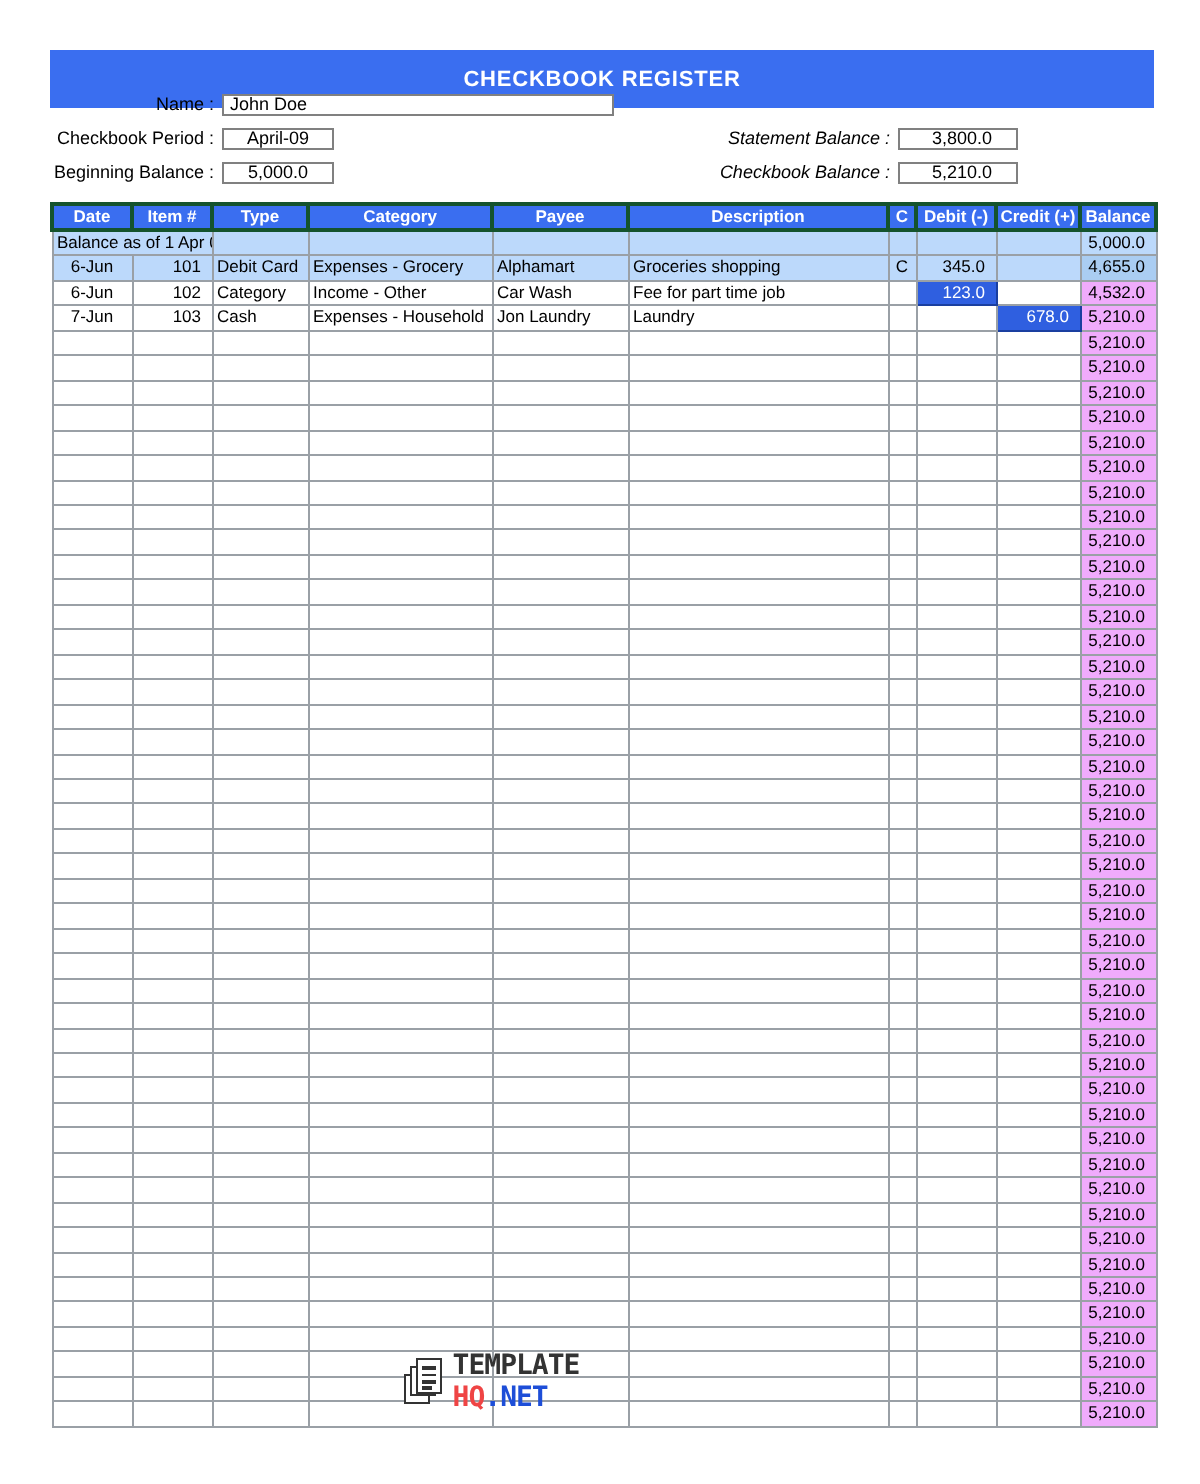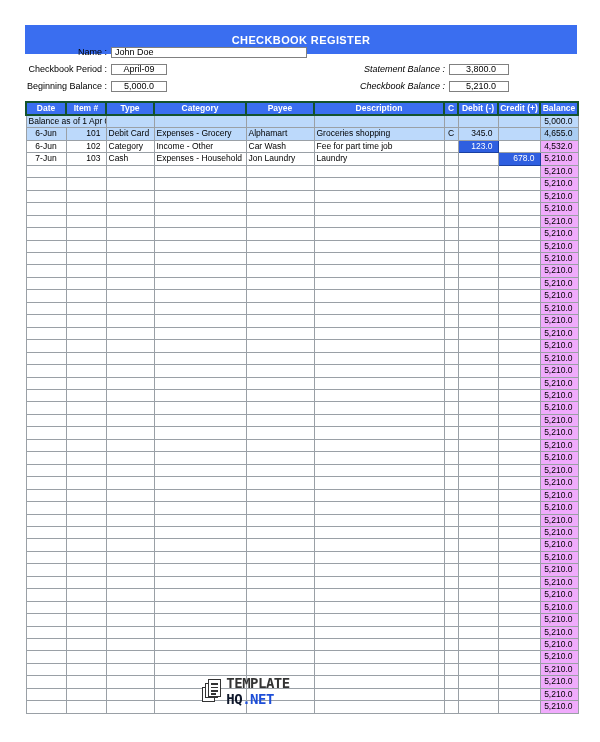--- a/index.html
+++ b/index.html
@@ -184,21 +184,21 @@
     letter-spacing: -0.5px;
   }
   .logo-text .lt-top {
     font-size: 14px;
     color: #333333;
   }
   .logo-text .lt-bot {
     font-size: 14px;
     margin-top: 2px;
   }
-  .logo-text .lt-hq  { color: #0f172a; }
+  .logo-text .lt-hq  { color: #ef4444; }
   .logo-text .lt-net { color: #1d4ed8; }
 </style>
 </head>
 <body>
 
 <div class="title-bar">
   <span class="title-text">CHECKBOOK REGISTER</span>
 </div>
 
 <div class="form-area">

